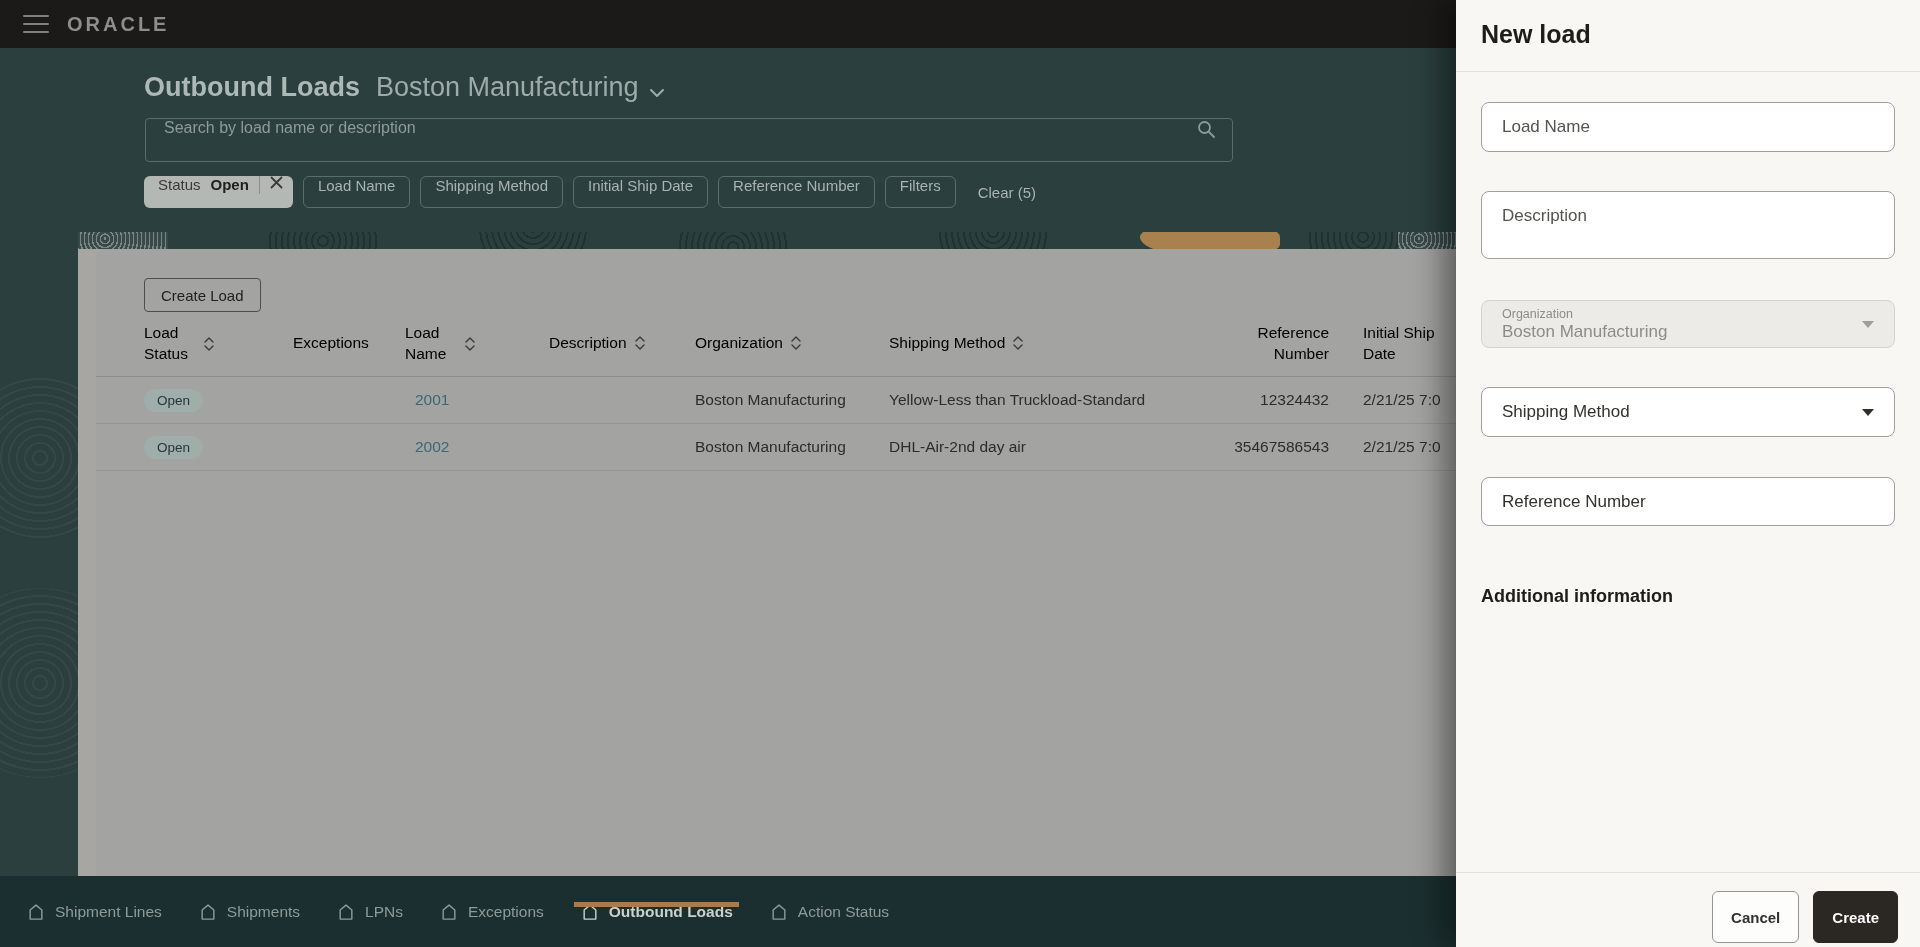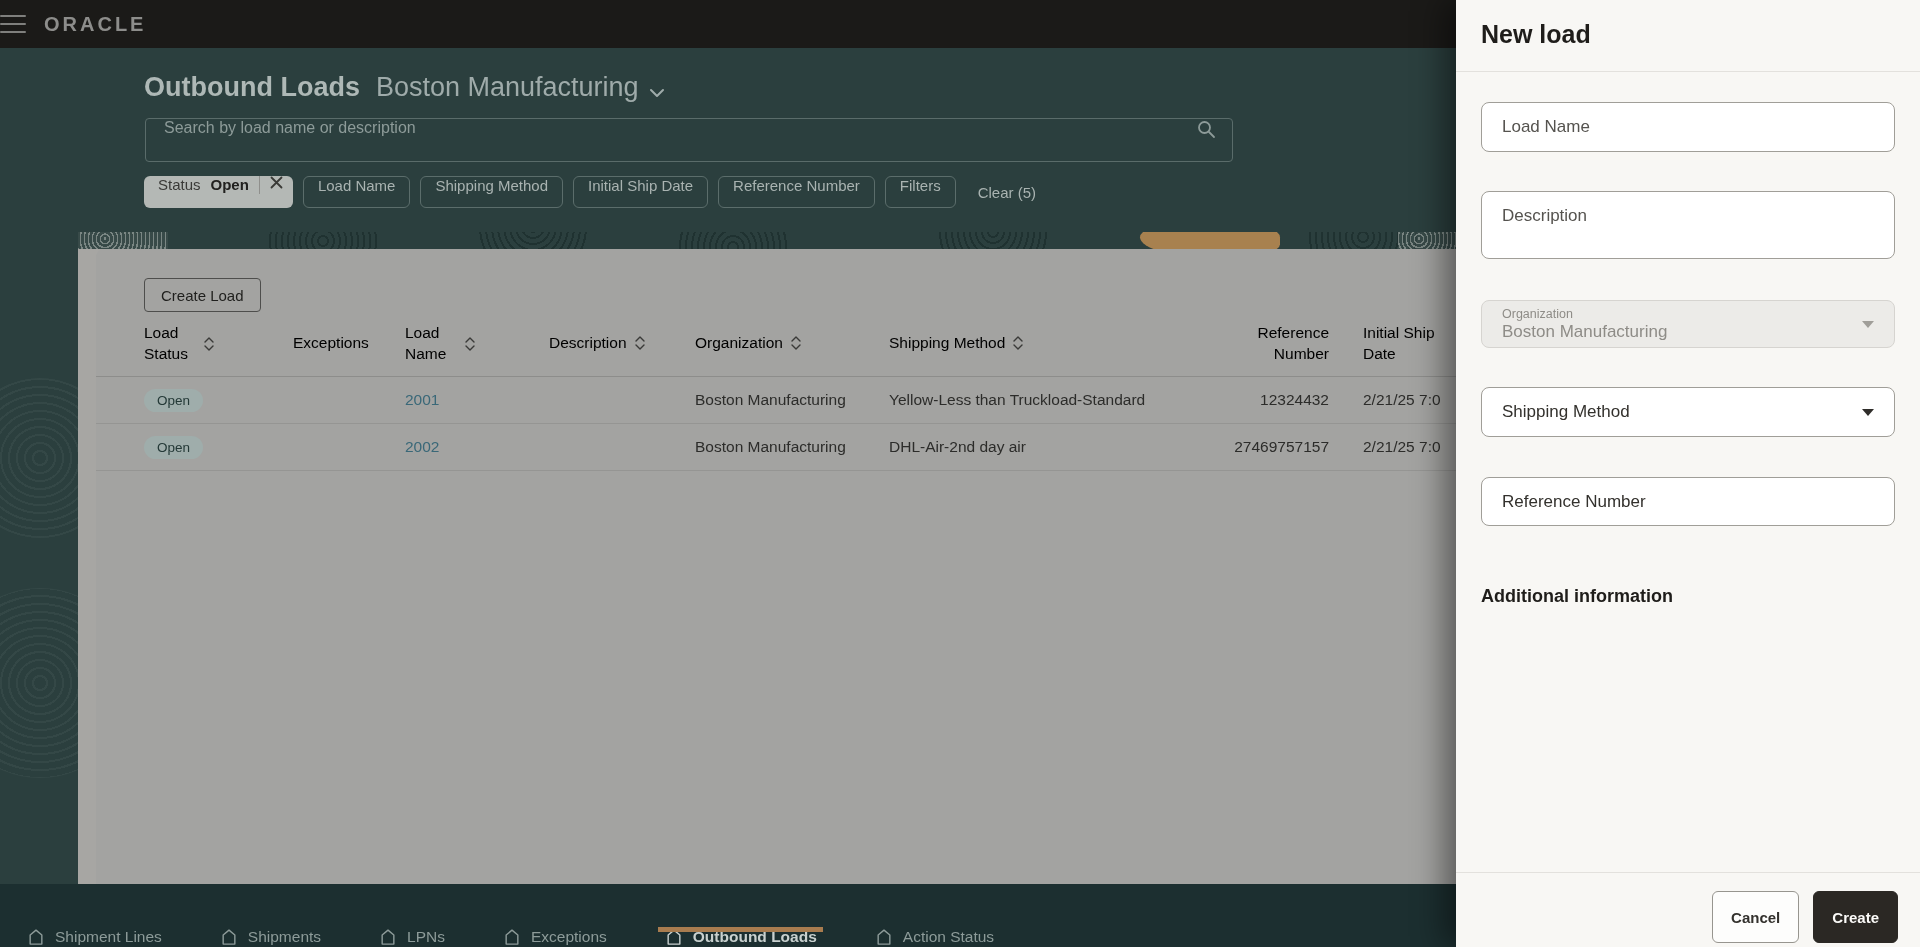--- a/index.html
+++ b/index.html
@@ -1,21 +1,21 @@
 <!DOCTYPE html>
 <html><head>
 <meta charset="utf-8">
 <style>
   * { margin:0; padding:0; box-sizing:border-box; }
   body { background:#000; font-family:"Liberation Sans", sans-serif; }
   .stage { position:relative; width:1920px; height:947px; overflow:hidden; background:#2b3f3e; }
 
   
   .topbar { position:absolute; left:0; top:0; width:1920px; height:48px; background:#1b1a18;
-            display:flex; align-items:center; gap:18px; padding-left:0; }
+            display:flex; align-items:center; gap:18px; padding-left:23px; }
   .hamburger { width:26px; height:18px; display:flex; flex-direction:column; justify-content:space-between; cursor:pointer; }
   .hamburger span { display:block; height:2px; background:#7f7f7d; border-radius:1px; }
   .brand { font-size:20px; font-weight:700; letter-spacing:3px; color:#8d8d8b; }
 
   
   .title-row { position:absolute; left:144px; top:72px; display:flex; align-items:baseline; gap:16px; }
   .page-title { font-size:27px; font-weight:700; color:#aeb8b6; }
   .org-select { display:flex; align-items:baseline; gap:10px; cursor:pointer; }
   .org-name { font-size:27px; font-weight:400; color:#9fabaa; }
   .org-select svg { position:relative; top:2px; }
@@ -63,25 +63,25 @@
   .hcell.num { justify-content:flex-end; text-align:right; padding-right:2px; }
   .hcell.pad { padding-left:32px; }
   .sort-ic { display:flex; flex-direction:column; gap:2px; cursor:pointer; }
   .trow { position:absolute; left:0; width:1456px; height:47px; border-bottom:1px solid #959593;
           font-size:15.5px; color:#2c2c2a; }
   .tcell { white-space:nowrap; overflow:hidden; }
   .tcell.num { text-align:right; padding-right:2px; }
   .tcell.pad { padding-left:32px; }
   .badge { display:inline-block; background:#9fadab; color:#243937; border-radius:12px;
            padding:4px 13px; font-size:13.5px; }
-  .rowlink { color:#3a6878; text-decoration:none; cursor:pointer; }
-
-  
-  .bottomnav { position:absolute; left:0; bottom:0; width:1920px; height:63px; background:#1c2f30;
-               display:flex; align-items:flex-end; gap:45px; padding-left:20px; }
+  .rowlink { color:#3a6878; text-decoration:none; cursor:pointer;margin-left:10px; }
+
+  
+  .bottomnav { position:absolute; left:0; bottom:0; width:1920px; height:71px; background:#1c2f30;
+               display:flex; align-items:center; gap:24px; padding-left:20px; }
   .nav-item { position:relative; display:flex; align-items:center; gap:9px; padding:0 6px;
               color:#8d9b99; font-size:15.5px; cursor:pointer; white-space:nowrap; }
   .nav-item .nav-ic { display:flex; }
   .nav-item.active { color:#c9d1cf; font-weight:700; }
   .nav-item.active::before { content:""; position:absolute; left:0; top:0; right:0; height:5px; background:#a87c4f; }
 
   
   .drawer { position:absolute; left:1456px; top:0; width:464px; height:947px; background:#f8f7f4;
             box-shadow:-12px 0 30px rgba(0,0,0,.45); }
   .drawer-title { position:absolute; left:25px; top:20px; font-size:25px; font-weight:700; color:#1f1d1a; }
@@ -273,21 +273,21 @@
           <div class="tcell num">12324432</div>
           <div class="tcell pad">2/21/25 7:0</div>
         </div>
         <div class="trow lgrid" style="top: 175px;">
           <div class="tcell"><span class="badge">Open</span></div>
           <div class="tcell"></div>
           <div class="tcell"><a class="rowlink">2002</a></div>
           <div class="tcell"></div>
           <div class="tcell">Boston Manufacturing</div>
           <div class="tcell">DHL-Air-2nd day air</div>
-          <div class="tcell num">27469757157</div>
+          <div class="tcell num">35467586543</div>
           <div class="tcell pad">2/21/25 7:0</div>
         </div>
       </div>
   </div>
 
   <div class="bottomnav" id="bottomnav">
   <span class="nav-item">
     <span class="nav-ic">
       <svg width="20" height="20" viewBox="0 0 24 24" fill="none">
             <path d="M5 9.6 L12 3.8 L19 9.6 V20.5 H5 Z" stroke="currentColor" stroke-width="1.7" stroke-linejoin="round"></path>

